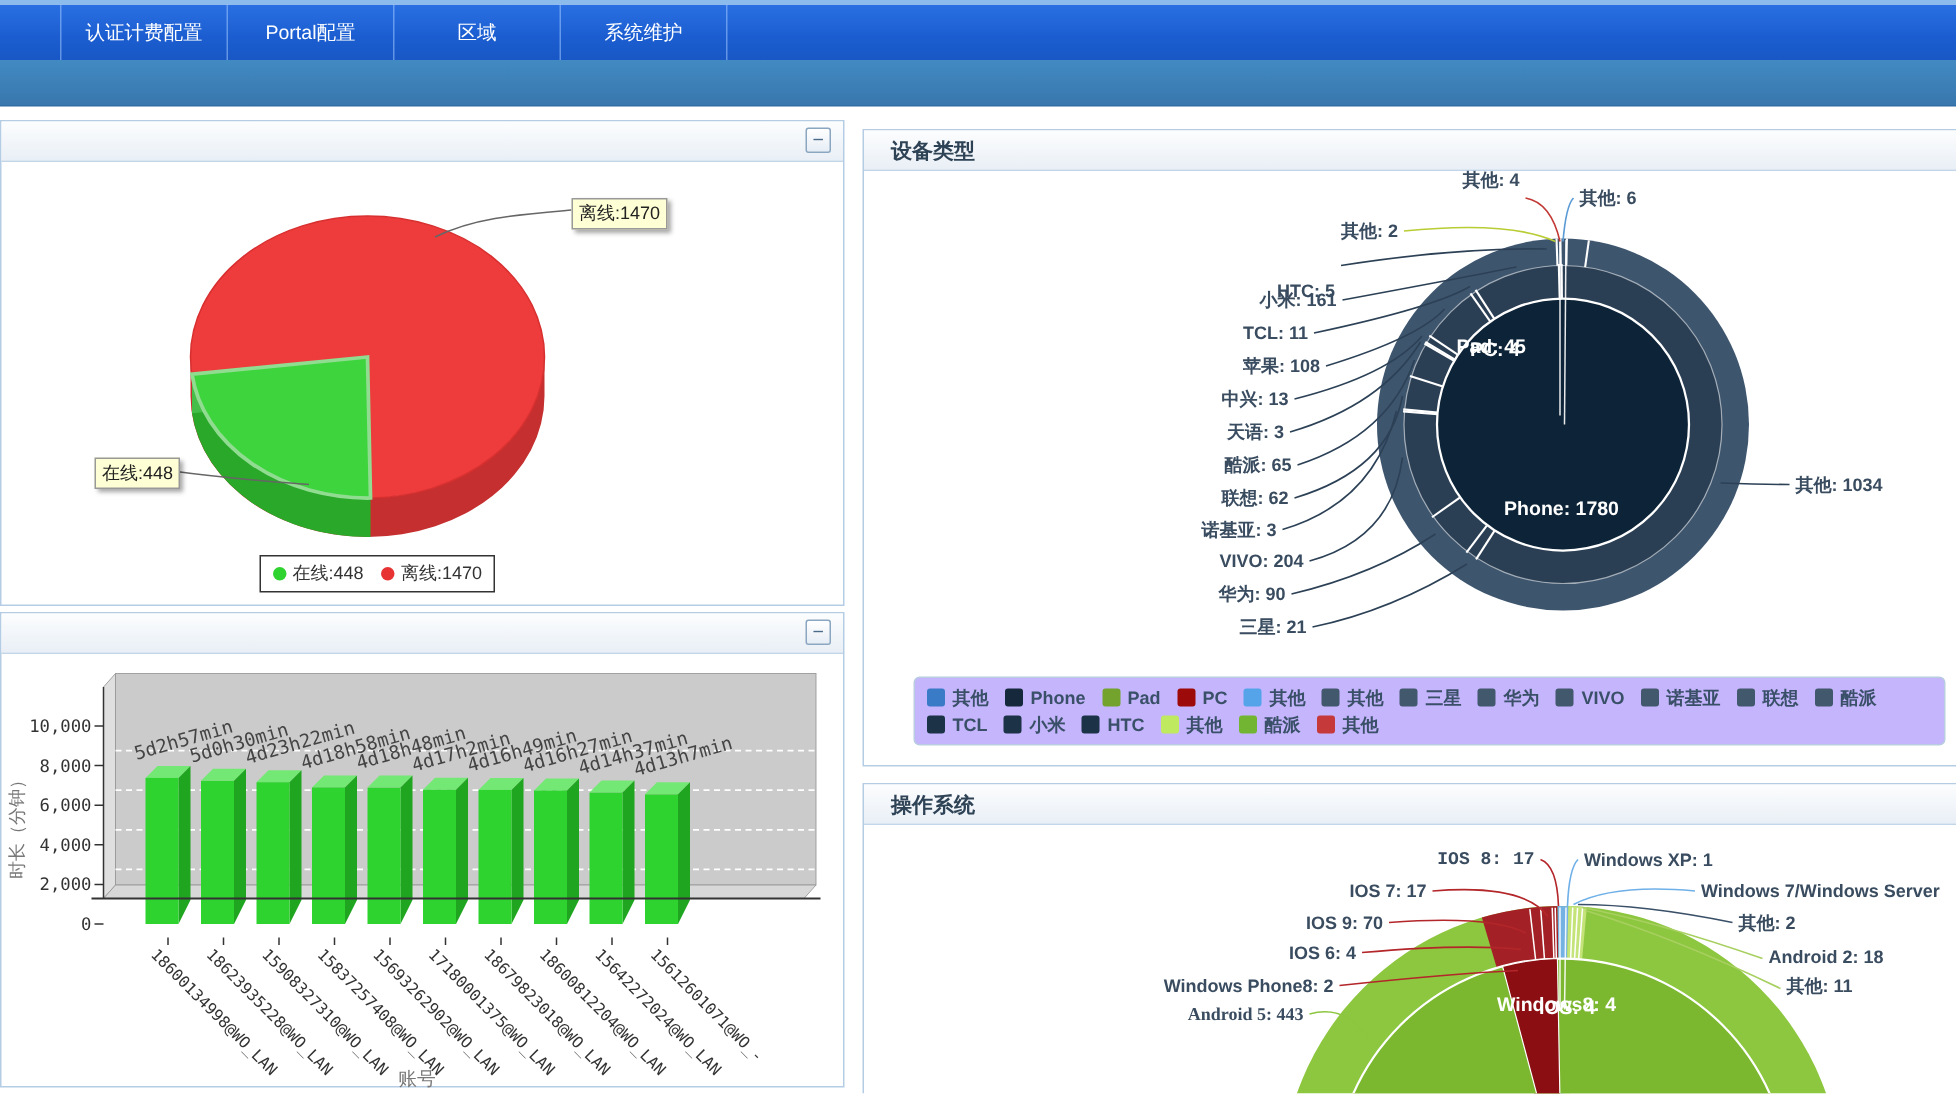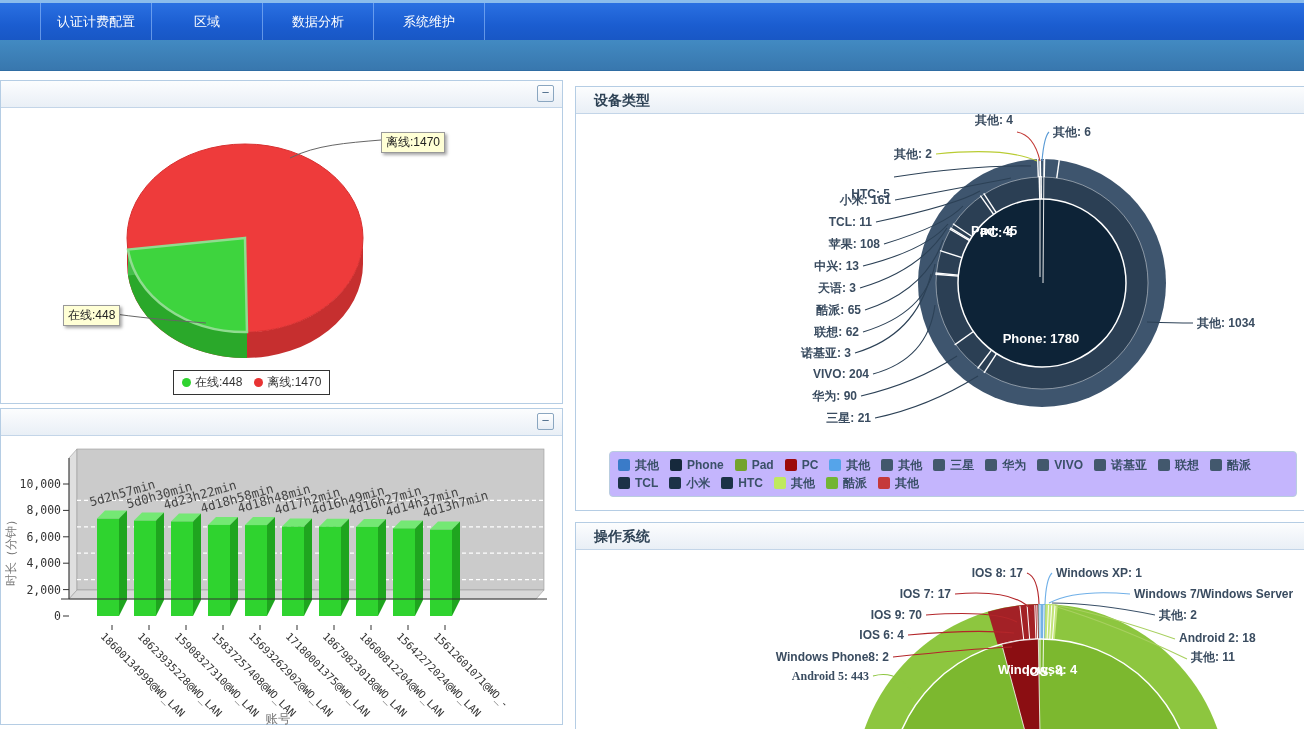--- a/index.html
+++ b/index.html
@@ -42,22 +42,22 @@
   .leg-swatch{width:12px;height:12px;border-radius:2px;margin-right:5px;flex:none;}
   .leg-label{font-size:12px;font-weight:bold;color:#3a5068;white-space:nowrap;}
 </style>
 </head>
 <body>
 
 <div id="page">
 
   <div id="nav">
       <div class="nav-item">认证计费配置</div>
+      <div class="nav-item">Portal配置</div>
       <div class="nav-item">区域</div>
-      <div class="nav-item">数据分析</div>
       <div class="nav-item">系统维护</div>
     </div>
   <div id="subbar"></div>
 
   <div class="panel" id="panel-online" style="left:0;top:80px;width:563px;height:324px;">
     <div class="panel-header">
       <div class="collapse-btn">−</div>
     </div>
     <svg class="chart-svg" width="563" height="297" viewBox="0 0 563 297" style="top:26px;">
 
@@ -365,21 +365,21 @@
           <path d="M 350,92 Q 418,87 441,99" stroke="#b3262a"></path>
           <path d="M 579,92 Q 520,80 476,80" stroke="#3a5068"></path>
           <path d="M 332,112 Q 400,106 438,110" stroke="#b3262a"></path>
           <path d="M 599,116 Q 530,92 479,82" stroke="#a8d060"></path>
           <path d="M 317,134 Q 392,126 436,124" stroke="#b3262a"></path>
           <path d="M 611,136 Q 540,102 481,84" stroke="#a8d060"></path>
           <path d="M 297,153 Q 322,146 338,172" stroke="#8dc63f"></path>
         </g>
     </svg>
     <div id="os-labels">
-        <div class="callout" style="top: 43px; left: 447px; transform: translateX(-100%);">IOS 8: 17</div>
+        <div class="callout" style="top: 43px; left: 447px; transform: translateX(-100%); font-family: Liberation Mono, monospace;">IOS 8: 17</div>
         <div class="callout" style="top: 43px; left: 480px;">Windows XP: 1</div>
         <div class="callout" style="top: 64px; left: 375px; transform: translateX(-100%);">IOS 7: 17</div>
         <div class="callout" style="top: 64px; left: 558px;">Windows 7/Windows Server</div>
         <div class="callout" style="top: 85px; left: 346px; transform: translateX(-100%);">IOS 9: 70</div>
         <div class="callout" style="top: 85px; left: 583px;">其他: 2</div>
         <div class="callout" style="top: 105px; left: 328px; transform: translateX(-100%);">IOS 6: 4</div>
         <div class="callout" style="top: 108px; left: 603px;">Android 2: 18</div>
         <div class="callout" style="top: 127px; left: 313px; transform: translateX(-100%);">Windows Phone8: 2</div>
         <div class="callout" style="top: 127px; left: 615px;">其他: 11</div>
         <div class="callout" style="top: 146px; left: 293px; transform: translateX(-100%); font-family: Liberation Serif, serif;">Android 5: 443</div>

